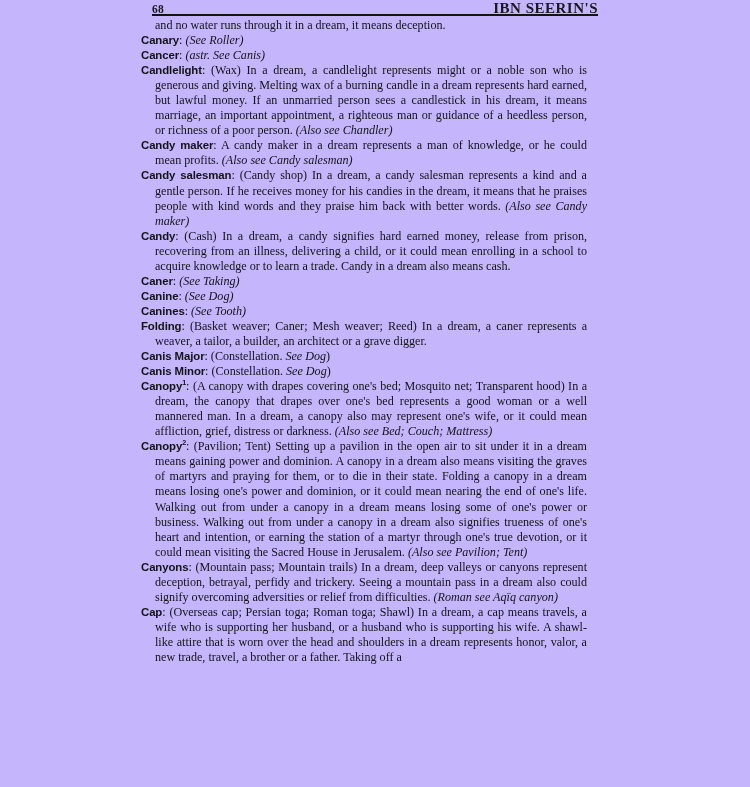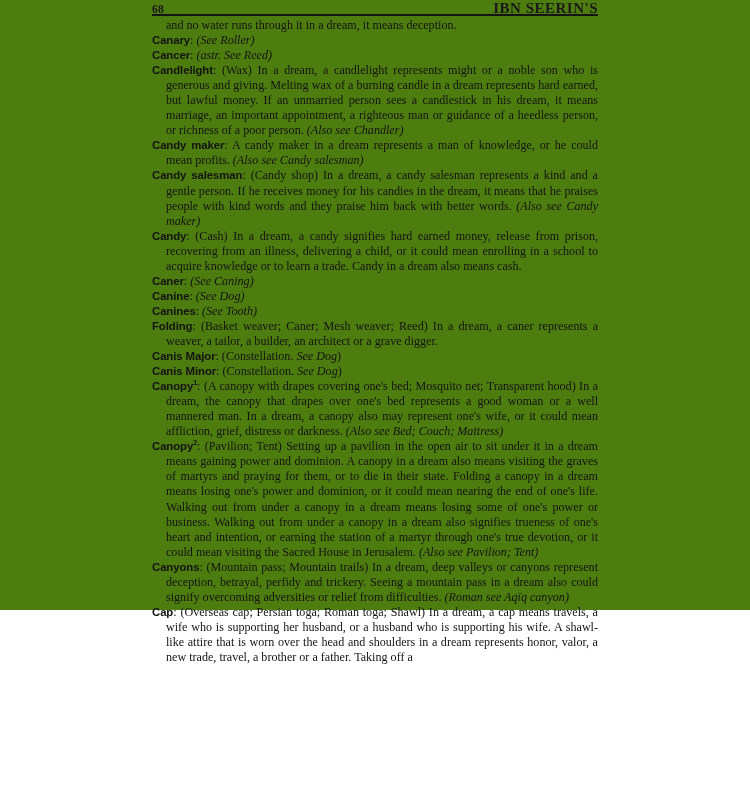--- a/index.html
+++ b/index.html
@@ -13,22 +13,22 @@
     height: 787px;
     overflow: hidden;
     font-family: "Liberation Serif", "DejaVu Serif", serif;
     color: #151515;
     -webkit-font-smoothing: antialiased;
   }
 
   .page {
     position: relative;
     width: 750px;
-    height: 610px;
-    background: #4d7c0f;
+    height: 787px;
+    background: #c4b5fd;
   }
 
   
   .running-head {
     position: absolute;
     left: 152px;
     top: 0px;
     width: 446px;
     display: flex;
     align-items: baseline;
@@ -55,21 +55,21 @@
     left: 152px;
     top: 14px;
     width: 446px;
     height: 2px;
     background: #141414;
   }
 
   
   .column {
     position: absolute;
-    left: 152px;
+    left: 141px;
     top: 18px;
     width: 446px;
   }
 
   p {
     margin: 0;
     font-size: 12.1px;
     line-height: 15.05px;
     text-align: justify;
     text-justify: inter-word;
@@ -115,26 +115,26 @@
   <div class="running-head">
     <span class="folio">68</span>
     <span class="book-title">IBN SEERIN'S</span>
   </div>
   <div class="head-rule"></div>
 
   <div class="column">
     <p class="cont">and no water runs through it in a dream, it means deception.</p>
     <div id="entries">
         <p class="entry"><span class="hw">Canary</span><span>: </span><span class="it">(See Roller)</span></p>
-        <p class="entry"><span class="hw">Cancer</span><span>: </span><span class="it">(astr. See Reed)</span></p>
+        <p class="entry"><span class="hw">Cancer</span><span>: </span><span class="it">(astr. See Canis)</span></p>
         <p class="entry"><span class="hw">Candlelight</span><span>: </span><span class="">(Wax) In a dream, a candlelight represents might or a noble son who is generous and giving. Melting wax of a burning candle in a dream represents hard earned, but lawful money. If an unmarried person sees a candlestick in his dream, it means marriage, an important appointment, a righteous man or guidance of a heedless person, or richness of a poor person. </span><span class="it">(Also see Chandler)</span></p>
         <p class="entry"><span class="hw">Candy maker</span><span>: </span><span class="">A candy maker in a dream represents a man of knowledge, or he could mean profits. </span><span class="it">(Also see Candy salesman)</span></p>
         <p class="entry"><span class="hw">Candy salesman</span><span>: </span><span class="">(Candy shop) In a dream, a candy salesman represents a kind and a gentle person. If he receives money for his candies in the dream, it means that he praises people with kind words and they praise him back with better words. </span><span class="it">(Also see Candy maker)</span></p>
         <p class="entry"><span class="hw">Candy</span><span>: </span><span class="">(Cash) In a dream, a candy signifies hard earned money, release from prison, recovering from an illness, delivering a child, or it could mean enrolling in a school to acquire knowledge or to learn a trade. Candy in a dream also means cash.</span></p>
-        <p class="entry"><span class="hw">Caner</span><span>: </span><span class="it">(See Caning)</span></p>
+        <p class="entry"><span class="hw">Caner</span><span>: </span><span class="it">(See Taking)</span></p>
         <p class="entry"><span class="hw">Canine</span><span>: </span><span class="it">(See Dog)</span></p>
         <p class="entry"><span class="hw">Canines</span><span>: </span><span class="it">(See Tooth)</span></p>
         <p class="entry"><span class="hw">Folding</span><span>: </span><span class="">(Basket weaver; Caner; Mesh weaver; Reed) In a dream, a caner represents a weaver, a tailor, a builder, an architect or a grave digger.</span></p>
         <p class="entry"><span class="hw">Canis Major</span><span>: </span><span class="">(Constellation. </span><span class="it">See Dog</span><span class="">)</span></p>
         <p class="entry"><span class="hw">Canis Minor</span><span>: </span><span class="">(Constellation. </span><span class="it">See Dog</span><span class="">)</span></p>
         <p class="entry"><span class="hw">Canopy<sup>1</sup></span><span>: </span><span class="">(A canopy with drapes covering one's bed; Mosquito net; Transparent hood) In a dream, the canopy that drapes over one's bed represents a good woman or a well mannered man. In a dream, a canopy also may represent one's wife, or it could mean affliction, grief, distress or darkness. </span><span class="it">(Also see Bed; Couch; Mattress)</span></p>
         <p class="entry"><span class="hw">Canopy<sup>2</sup></span><span>: </span><span class="">(Pavilion; Tent) Setting up a pavilion in the open air to sit under it in a dream means gaining power and dominion. A canopy in a dream also means visiting the graves of martyrs and praying for them, or to die in their state. Folding a canopy in a dream means losing one's power and dominion, or it could mean nearing the end of one's life. Walking out from under a canopy in a dream means losing some of one's power or business. Walking out from under a canopy in a dream also signifies trueness of one's heart and intention, or earning the station of a martyr through one's true devotion, or it could mean visiting the Sacred House in Jerusalem. </span><span class="it">(Also see Pavilion; Tent)</span></p>
         <p class="entry"><span class="hw">Canyons</span><span>: </span><span class="">(Mountain pass; Mountain trails) In a dream, deep valleys or canyons represent deception, betrayal, perfidy and trickery. Seeing a mountain pass in a dream also could signify overcoming adversities or relief from difficulties. </span><span class="it">(Roman see Aqīq canyon)</span></p>
         <p class="entry"><span class="hw">Cap</span><span>: </span><span class="">(Overseas cap; Persian toga; Roman toga; Shawl) In a dream, a cap means travels, a wife who is supporting her husband, or a husband who is supporting his wife. A shawl-like attire that is worn over the head and shoulders in a dream represents honor, valor, a new trade, travel, a brother or a father. Taking off a</span></p>
       </div>

